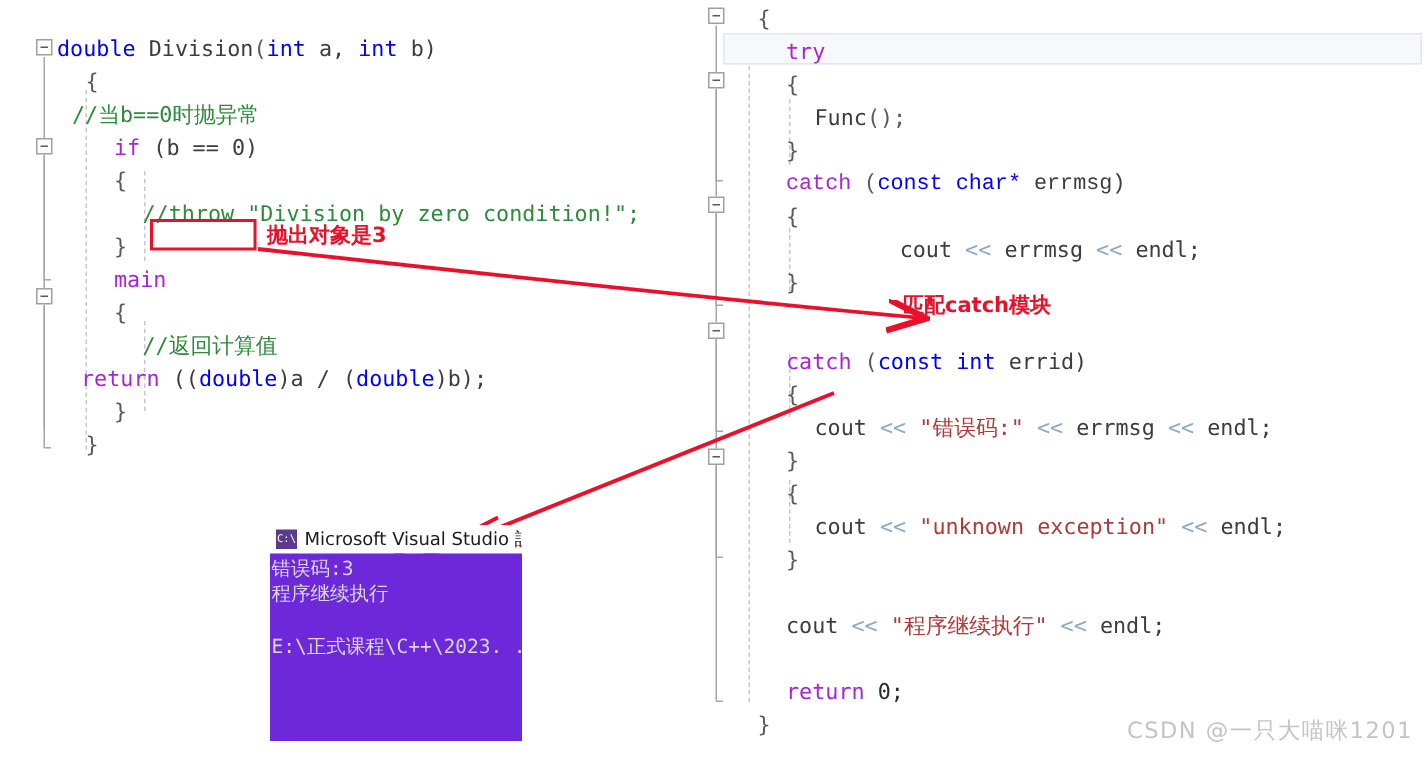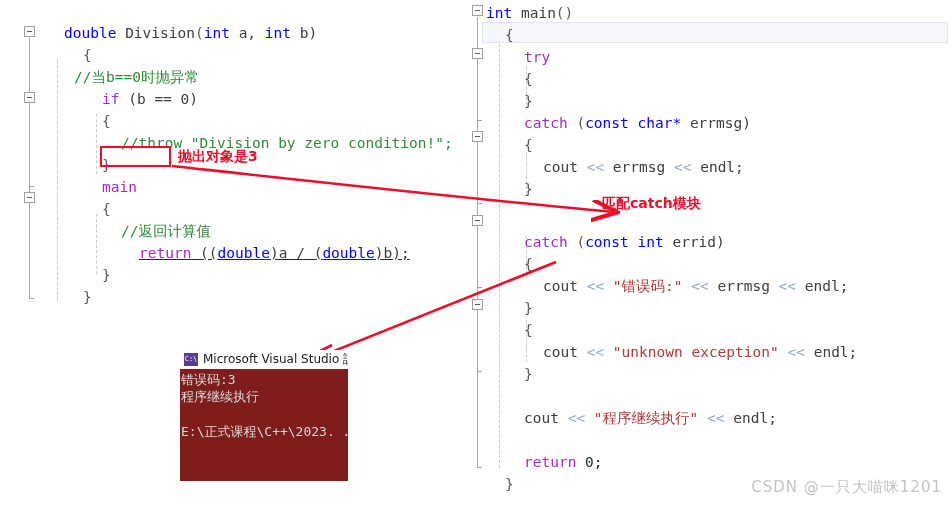--- a/index.html
+++ b/index.html
@@ -128,23 +128,23 @@
     text-align: center;
     flex: 0 0 auto;
   }
   #console-title-text {
     font-family: "DejaVu Sans", "Liberation Sans", sans-serif;
     font-size: 12px;
     color: #1a1a1a;
     white-space: nowrap;
   }
   #console-body {
-    background: #7f1d1d;
+    background: #6d28d9;
     height: 110px;
-    padding: 2px 0 0 1px;
+    padding: 2px 0 13px 1px;
     overflow: hidden;
   }
   .console-line {
     color: #d8d8d8;
     font-family: "DejaVu Sans Mono", "Liberation Mono", monospace;
     font-size: 13px;
     line-height: 17px;
     white-space: pre;
   }
   .console-gap { height: 18px; }
@@ -173,32 +173,32 @@
   <div class="fold-vline" style="left:29px; top:104px; height:82px;"></div>
   <div class="fold-endtick" style="left:29px; top:186px;"></div>
 
   <div class="fold-box" style="left:24px; top:192px;"></div>
   <div class="fold-vline" style="left:29px; top:204px; height:82px;"></div>
 
   <div class="indent-guide" style="left:57px; top:60px; height:240px;"></div>
   <div class="indent-guide" style="left:96px; top:114px; height:60px;"></div>
   <div class="indent-guide" style="left:96px; top:214px; height:60px;"></div>
 
-  <div id="left-code" style="position:absolute; left:0; top:22px;margin-left:26px;">
+  <div id="left-code" style="position:absolute; left:0; top:22px;">
       <div class="code-line" style="padding-left: 38px;"><span class="kw">double</span><span class="pun"> </span><span class="id">Division</span><span class="pun">(</span><span class="kw">int</span><span class="id"> a, </span><span class="kw">int</span><span class="id"> b)</span></div>
       <div class="code-line" style="padding-left: 57px;"><span class="pun">{</span></div>
       <div class="code-line" style="padding-left: 48px;"><span class="cmt">//当b==0时抛异常</span></div>
       <div class="code-line" style="padding-left: 76px;"><span class="kwp">if</span><span class="id"> (b </span><span class="id">==</span><span class="id"> 0)</span></div>
       <div class="code-line" style="padding-left: 76px;"><span class="pun">{</span></div>
       <div class="code-line" style="padding-left: 95px;"><span class="cmt">//throw "Division by zero condition!";</span></div>
       <div class="code-line" style="padding-left: 76px;"><span class="pun">}</span></div>
       <div class="code-line" style="padding-left: 76px;"><span class="kwp">main</span></div>
       <div class="code-line" style="padding-left: 76px;"><span class="pun">{</span></div>
       <div class="code-line" style="padding-left: 95px;"><span class="cmt">//返回计算值</span></div>
-      <div class="code-line" style="padding-left: 113px; text-decoration: underline;"><span class="kwp">return</span><span class="id"> ((</span><span class="kw">double</span><span class="id">)a / (</span><span class="kw">double</span><span class="id">)b);</span></div>
+      <div class="code-line" style="padding-left: 54px;"><span class="kwp">return</span><span class="id"> ((</span><span class="kw">double</span><span class="id">)a / (</span><span class="kw">double</span><span class="id">)b);</span></div>
       <div class="code-line" style="padding-left: 76px;"><span class="pun">}</span></div>
       <div class="code-line" style="padding-left: 57px;"><span class="pun">}</span></div>
     </div>
 </div>
 
 <div class="pane" id="pane-right">
 
   <div class="current-line" style="left:14px; top:22px; width:466px; height:21px;"></div>
 
   <div class="fold-box" style="left:4px; top:5px;"></div>
@@ -221,28 +221,28 @@
   <div class="fold-vline" style="left:9px; top:311px; height:60px;"></div>
   <div class="fold-endtick" style="left:9px; top:371px;"></div>
 
   <div class="indent-guide" style="left:31px; top:44px; height:424px;"></div>
   <div class="indent-guide" style="left:58px; top:66px; height:44px;"></div>
   <div class="indent-guide" style="left:58px; top:152px; height:42px;"></div>
   <div class="indent-guide" style="left:58px; top:236px; height:42px;"></div>
   <div class="indent-guide" style="left:58px; top:320px; height:42px;"></div>
 
   <div id="right-code" style="position:absolute; left:0; top:2px;">
-      <div class="code-line" style="padding-left: 18px;"><span class="kw">int</span><span class="pun"> </span><span class="id">main</span><span class="pun">()</span></div>
       <div class="code-line" style="padding-left: 37px;"><span class="pun">{</span></div>
       <div class="code-line" style="padding-left: 56px;"><span class="kwp">try</span></div>
       <div class="code-line" style="padding-left: 56px;"><span class="pun">{</span></div>
-      <div class="code-line" style="padding-left: 56px;"><span class="pun">}</span></div>
-      <div class="code-line" style="padding-left: 56px;"><span class="kwp">catch</span><span class="pun"> (</span><span class="kw">const char*</span><span class="id"> errmsg)</span></div>
-      <div class="code-line" style="padding-left: 56px;"><span class="pun">{</span></div>
-      <div class="code-line" style="padding-left: 75px;"><span class="id">cout </span><span class="op">&lt;&lt;</span><span class="id"> errmsg </span><span class="op">&lt;&lt;</span><span class="id"> endl;</span></div>
+      <div class="code-line" style="padding-left: 75px;"><span class="id">Func</span><span class="pun">();</span></div>
+      <div class="code-line" style="padding-left: 56px;"><span class="pun">}</span></div>
+      <div class="code-line" style="padding-left: 56px; font-family: Liberation Mono, monospace;"><span class="kwp">catch</span><span class="pun"> (</span><span class="kw">const char*</span><span class="id"> errmsg)</span></div>
+      <div class="code-line" style="padding-left: 56px;"><span class="pun">{</span></div>
+      <div class="code-line" style="padding-left: 75px; text-align: center;"><span class="id">cout </span><span class="op">&lt;&lt;</span><span class="id"> errmsg </span><span class="op">&lt;&lt;</span><span class="id"> endl;</span></div>
       <div class="code-line" style="padding-left: 56px;"><span class="pun">}</span></div>
       <div class="code-line" style="padding-left: 56px; margin-top: 31px;"><span class="kwp">catch</span><span class="pun"> (</span><span class="kw">const int</span><span class="id"> errid)</span></div>
       <div class="code-line" style="padding-left: 56px;"><span class="pun">{</span></div>
       <div class="code-line" style="padding-left: 75px;"><span class="id">cout </span><span class="op">&lt;&lt;</span><span class="id"> </span><span class="str">"错误码:"</span><span class="id"> </span><span class="op">&lt;&lt;</span><span class="id"> errmsg </span><span class="op">&lt;&lt;</span><span class="id"> endl;</span></div>
       <div class="code-line" style="padding-left: 56px;"><span class="pun">}</span></div>
       <div class="code-line" style="padding-left: 56px;"><span class="pun">{</span></div>
       <div class="code-line" style="padding-left: 75px;"><span class="id">cout </span><span class="op">&lt;&lt;</span><span class="id"> </span><span class="str">"unknown exception"</span><span class="id"> </span><span class="op">&lt;&lt;</span><span class="id"> endl;</span></div>
       <div class="code-line" style="padding-left: 56px;"><span class="pun">}</span></div>
       <div class="code-line" style="padding-left: 18px;"><span class="pun"></span></div>
       <div class="code-line" style="padding-left: 56px;"><span class="id">cout </span><span class="op">&lt;&lt;</span><span class="id"> </span><span class="str">"程序继续执行"</span><span class="id"> </span><span class="op">&lt;&lt;</span><span class="id"> endl;</span></div>

